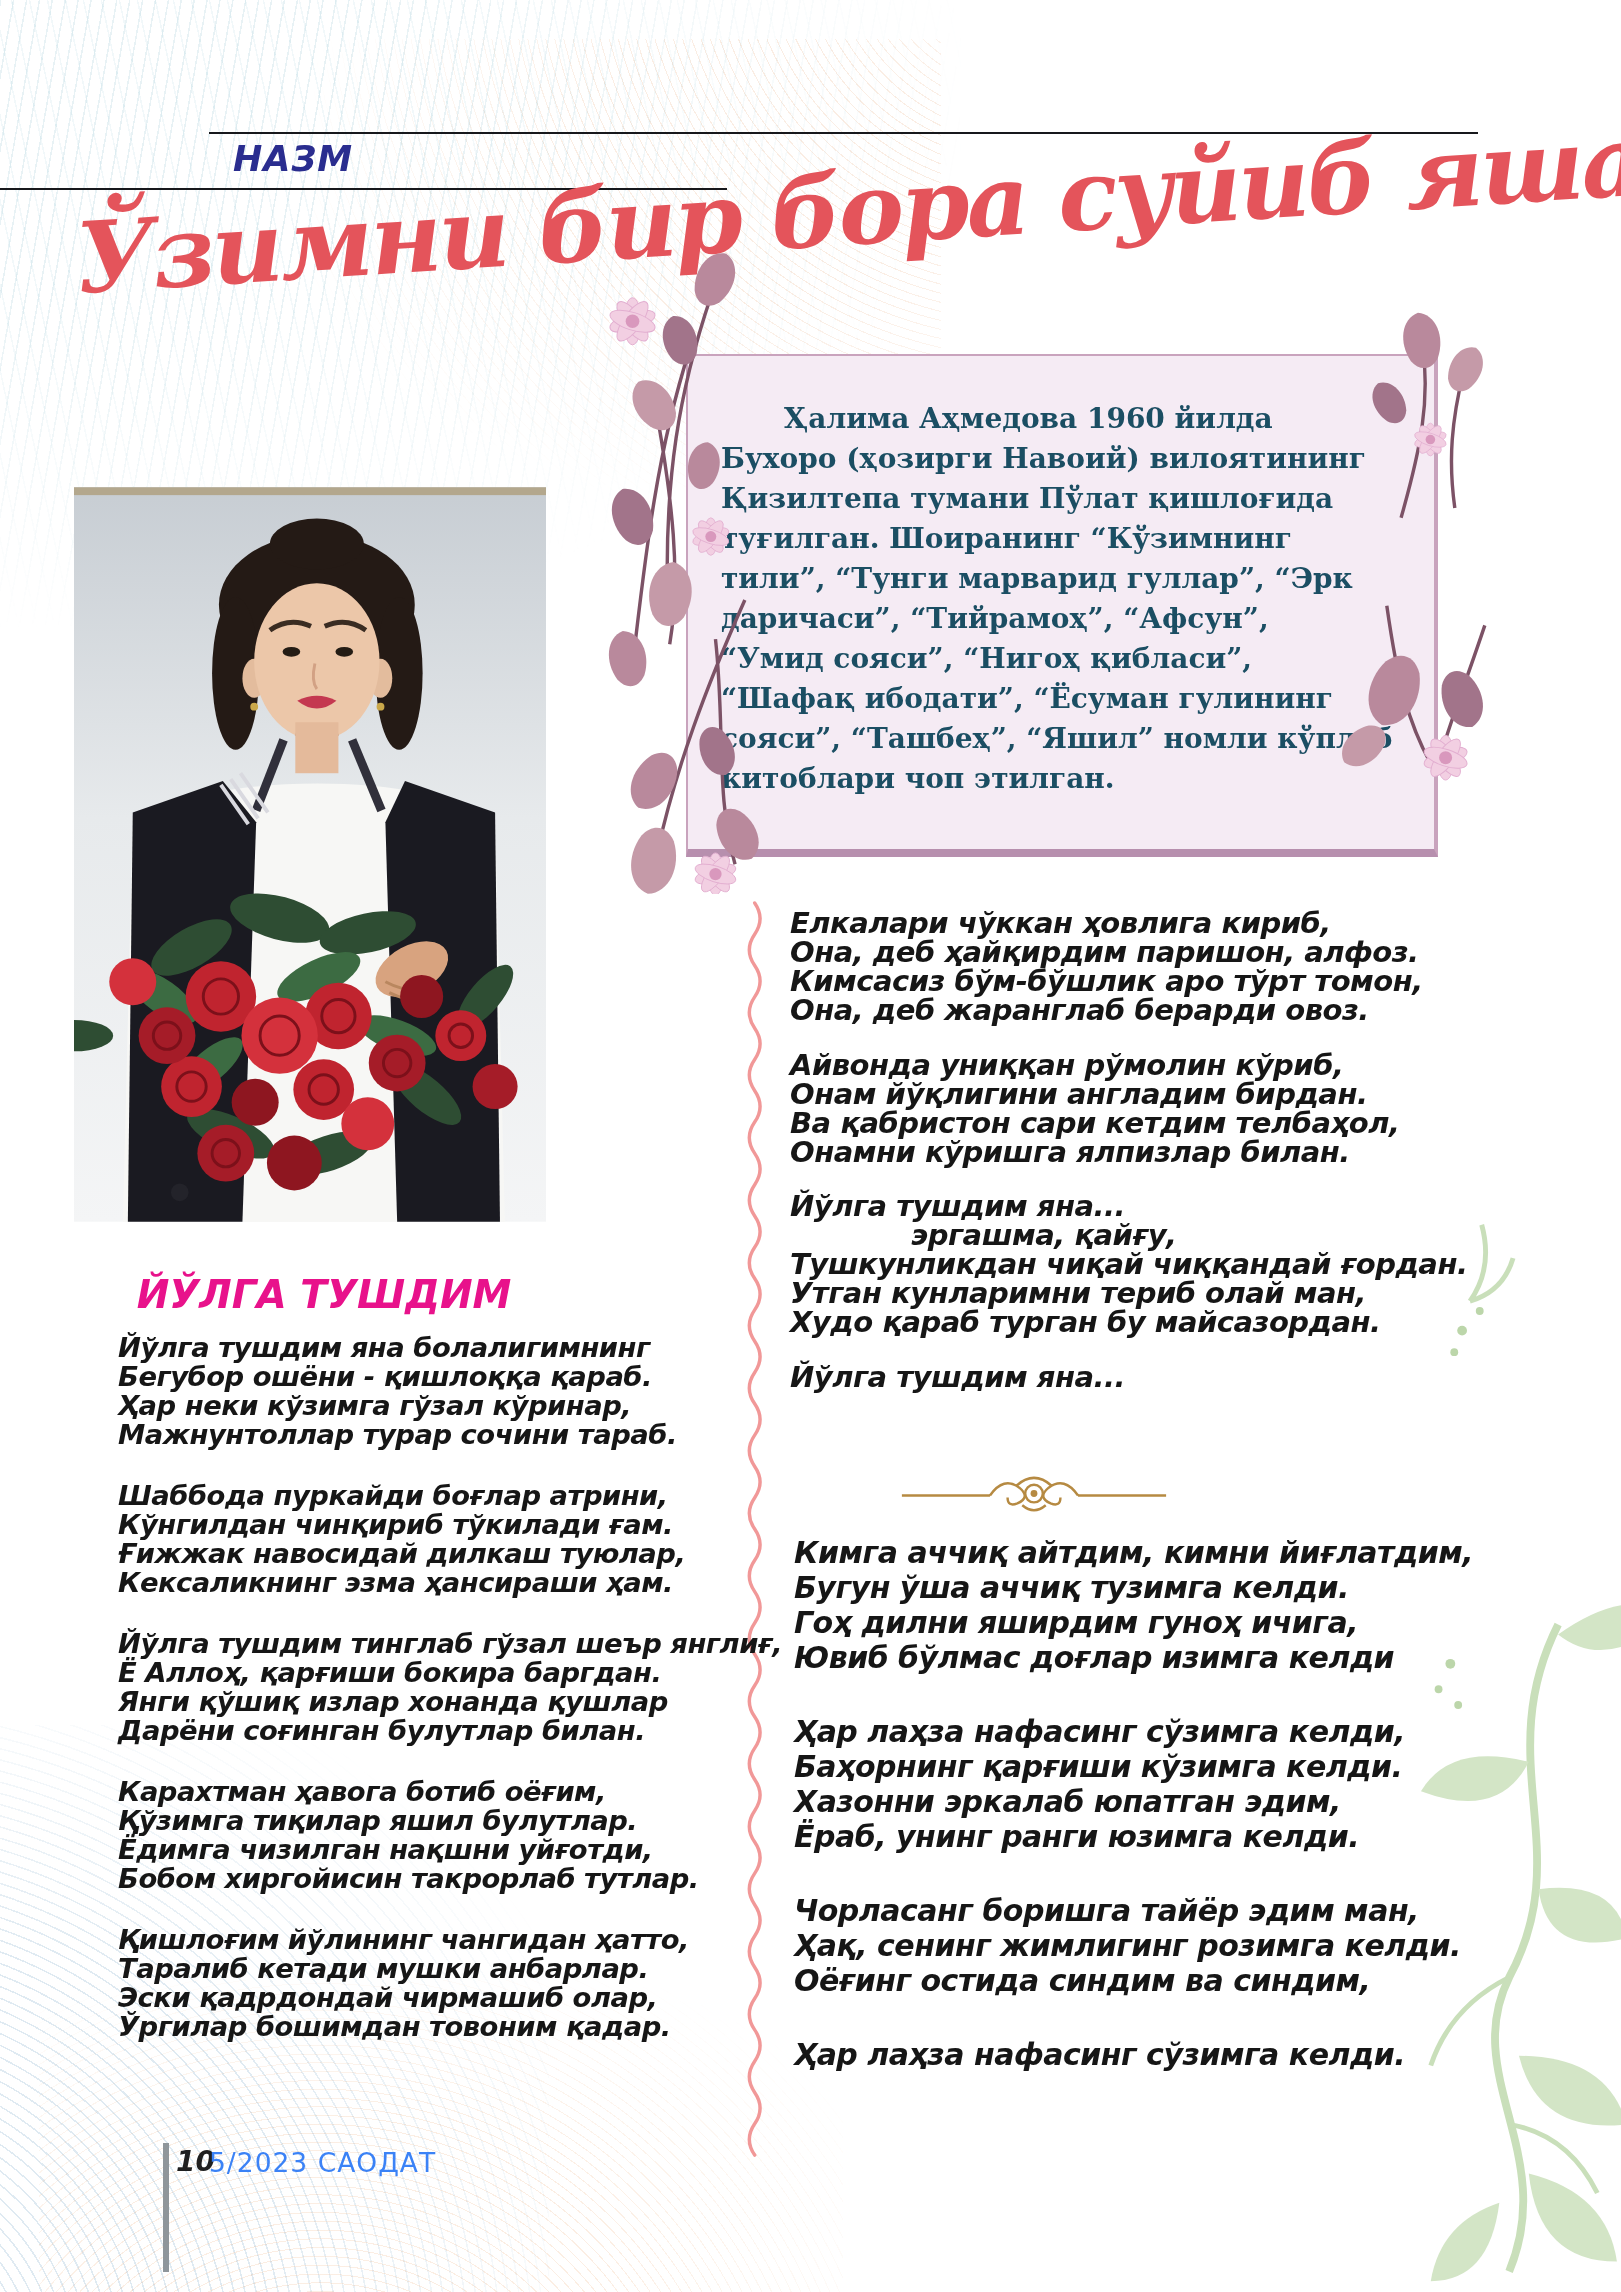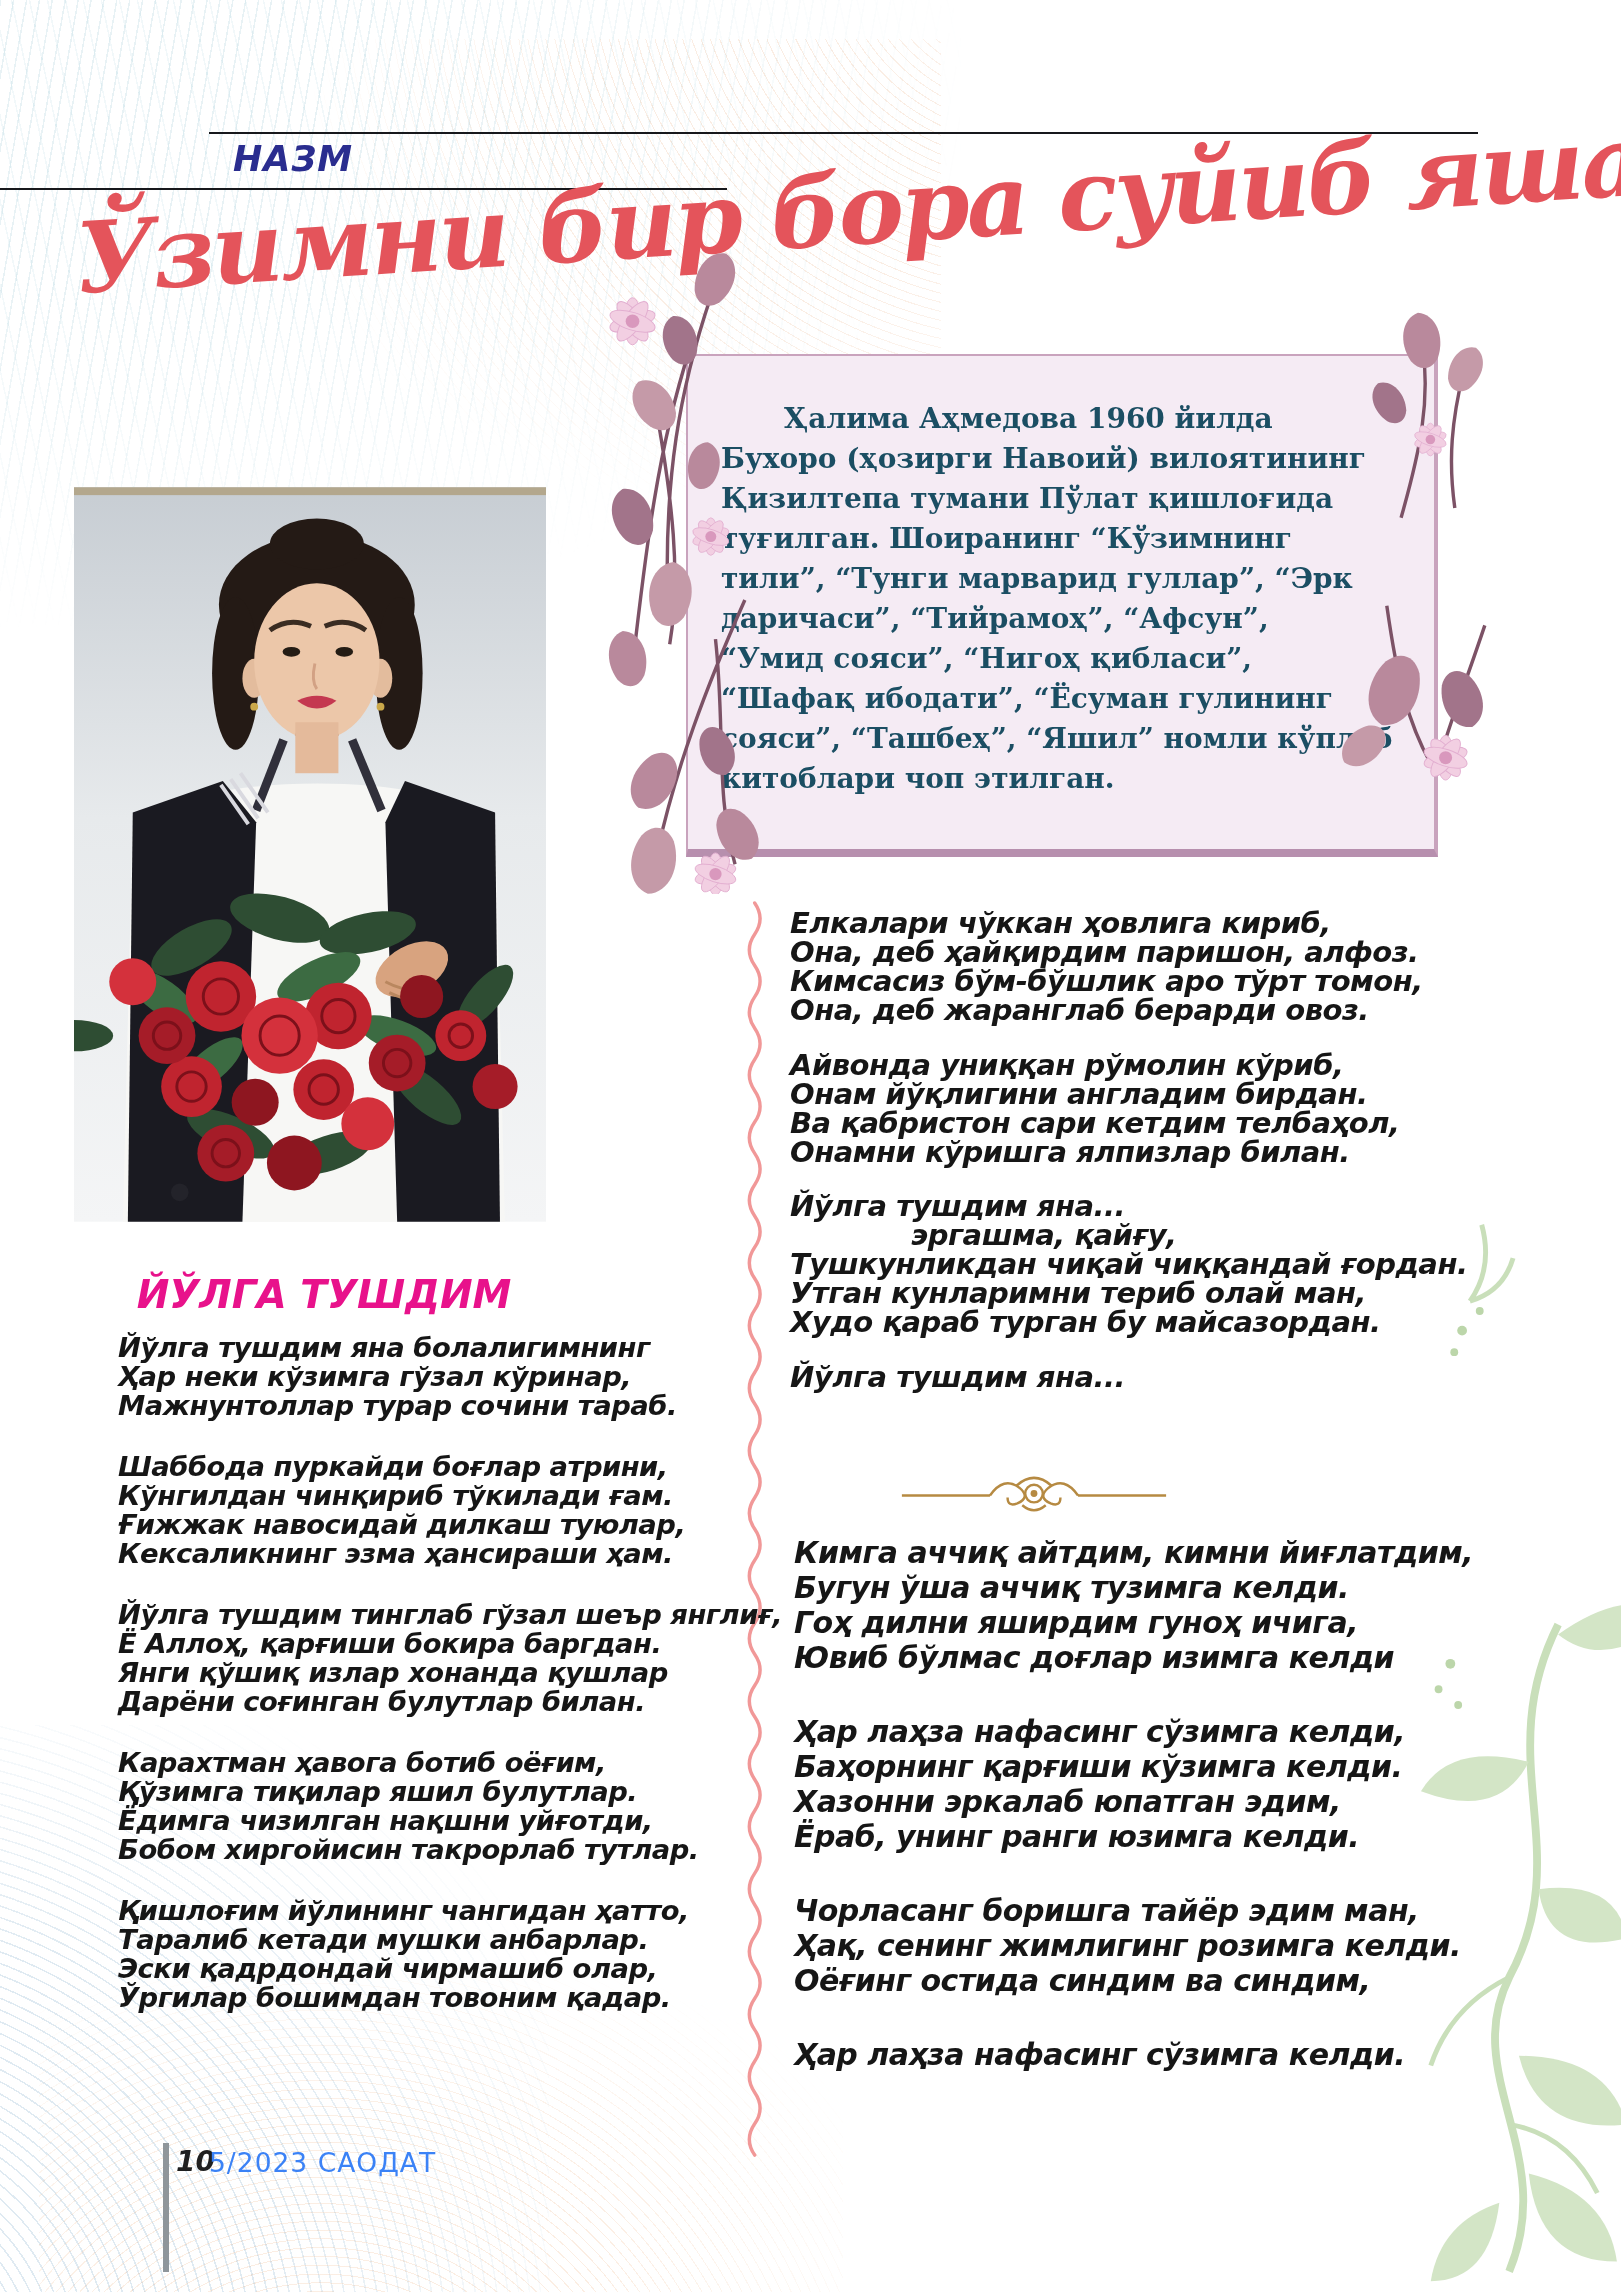--- a/index.html
+++ b/index.html
@@ -308,20 +308,21 @@
       </div>
       <div class="stanza">
         <div class="poem-line">Ҳар лаҳза нафасинг сўзимга келди.</div>
       </div>
     </div>
 
   <div class="abs poem-left-title">ЙЎЛГА ТУШДИМ</div>
   <div class="abs poem poem-left">
       <div class="stanza">
         <div class="poem-line">Йўлга тушдим яна болалигимнинг</div>
+        <div class="poem-line">Бегубор ошёни - қишлоққа қараб.</div>
         <div class="poem-line">Ҳар неки кўзимга гўзал кўринар,</div>
         <div class="poem-line">Мажнунтоллар турар сочини тараб.</div>
       </div>
       <div class="stanza">
         <div class="poem-line">Шаббода пуркайди боғлар атрини,</div>
         <div class="poem-line">Кўнгилдан чинқириб тўкилади ғам.</div>
         <div class="poem-line">Ғижжак навосидай дилкаш туюлар,</div>
         <div class="poem-line">Кексаликнинг эзма ҳансираши ҳам.</div>
       </div>
       <div class="stanza">

